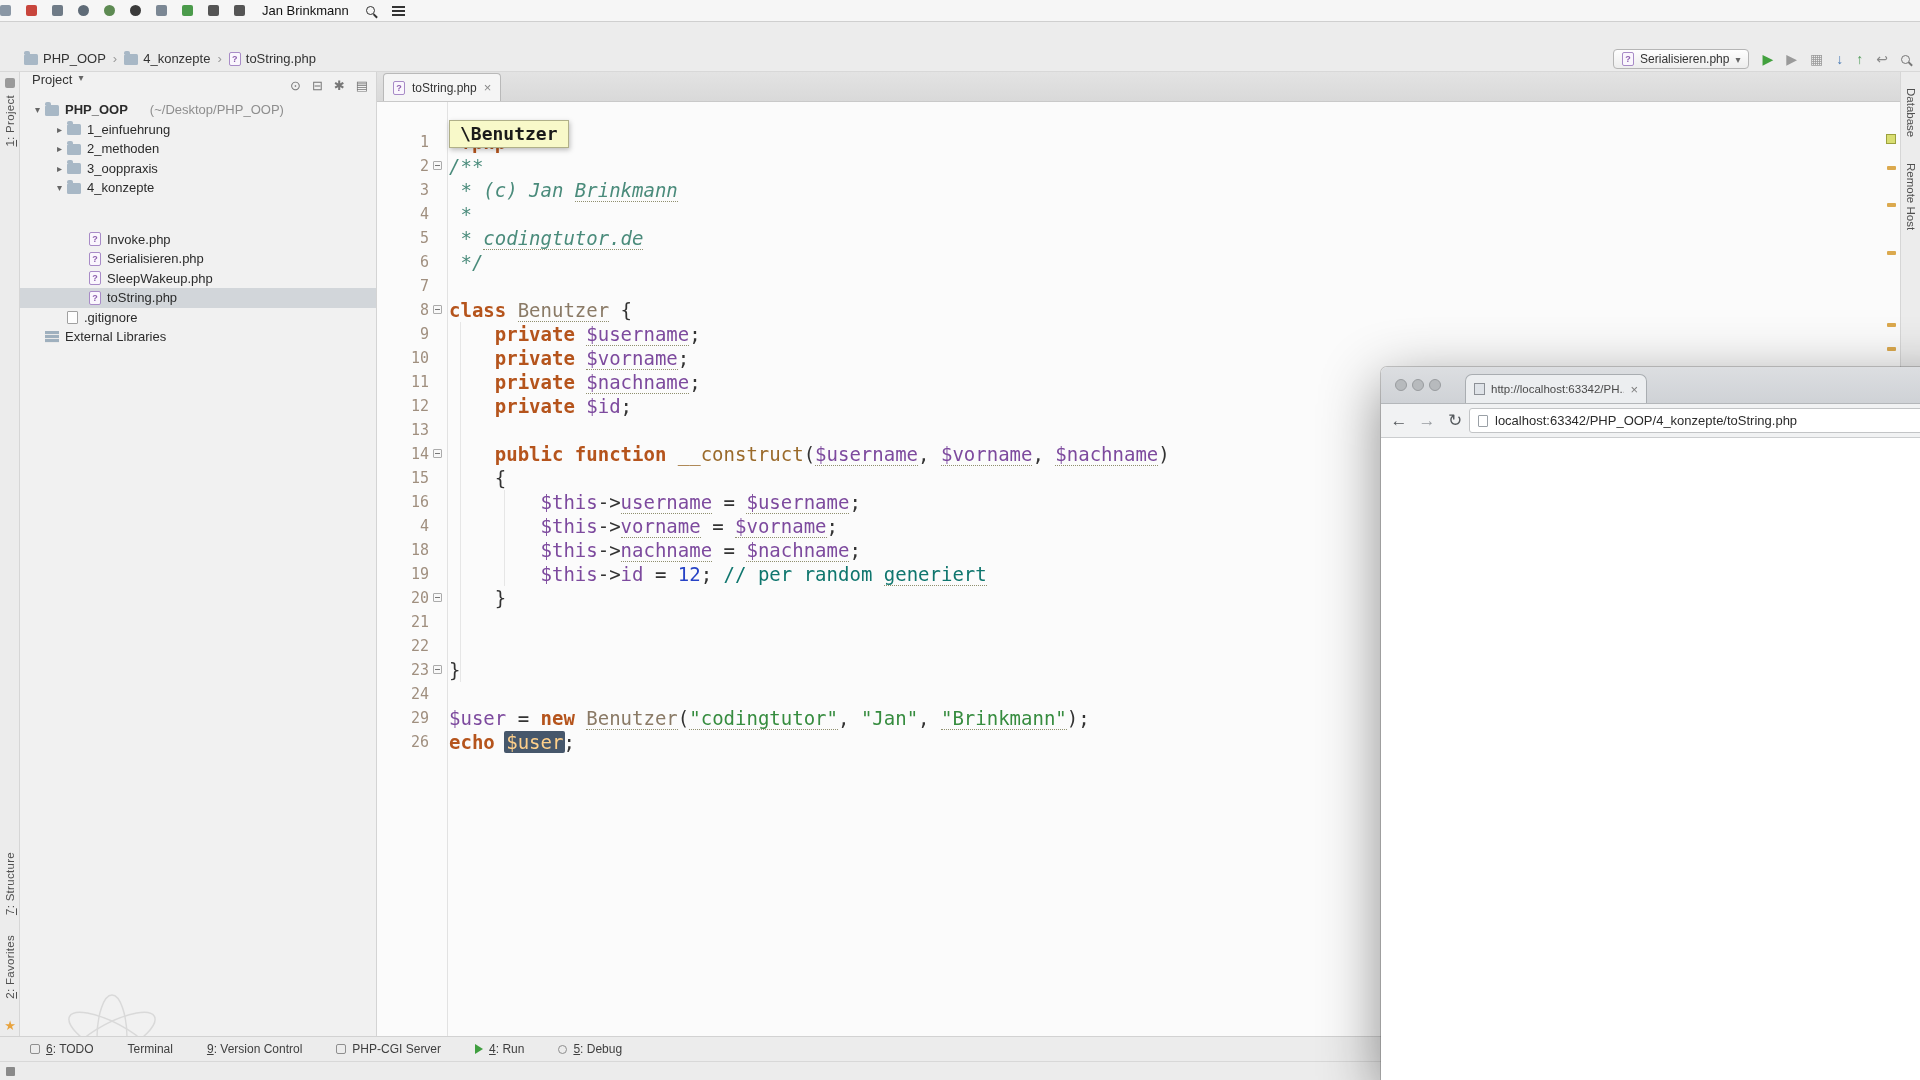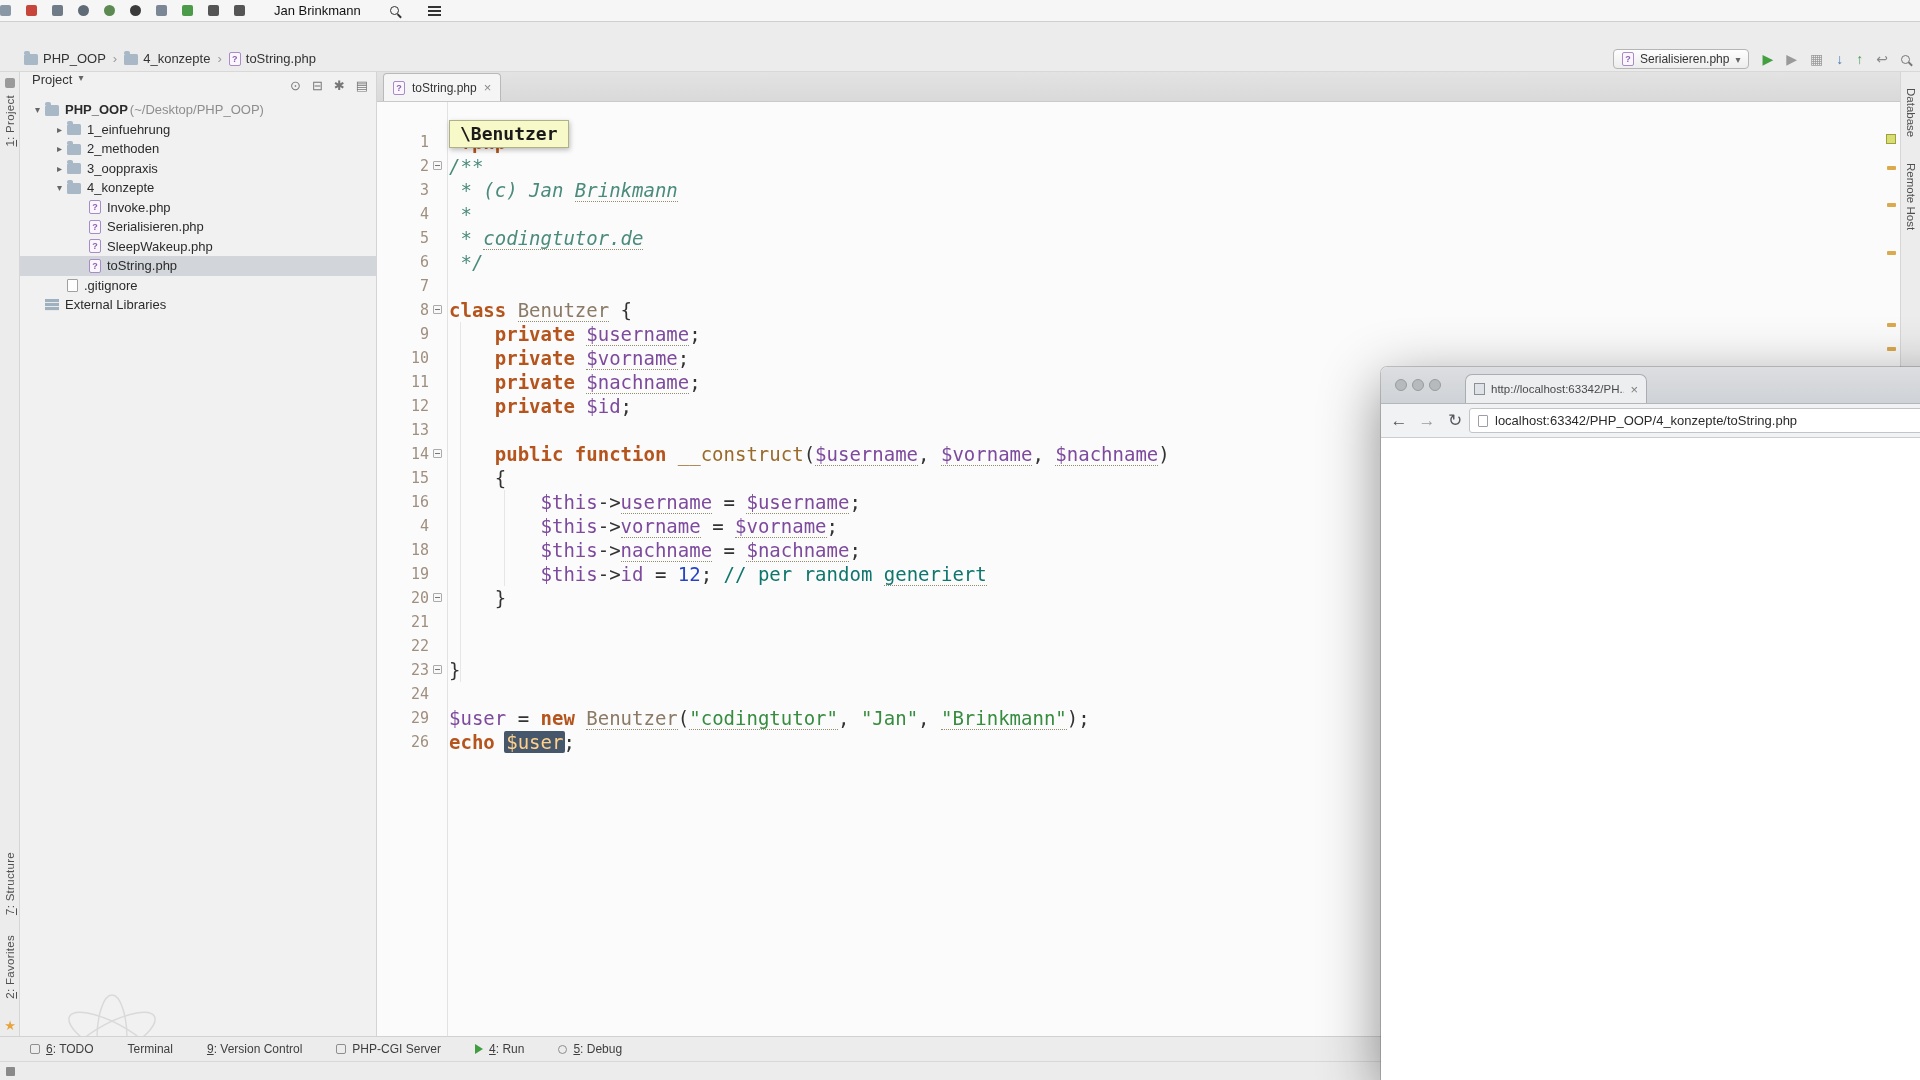--- a/index.html
+++ b/index.html
@@ -4,21 +4,21 @@
 <style>
   *{box-sizing:border-box}
   html,body{margin:0;padding:0;background:#555}
   #screen{position:relative;width:1920px;height:1080px;overflow:hidden;background:#ececec;font-family:"Liberation Sans",sans-serif}
 
   
   .menubar{position:absolute;left:0;top:0;width:1920px;height:22px;background:#f6f6f6;border-bottom:1px solid #cfcfcf;display:flex;align-items:center;justify-content:space-between;font-size:13px;color:#151515;z-index:60}
   .mb-left{display:flex;align-items:center;gap:22px;padding-left:16px}
   .mb-item{cursor:default}
   .mb-item.app{font-weight:bold}
-  .mb-right{display:flex;align-items:center;gap:29px;padding-right:14px}
+  .mb-right{display:flex;align-items:center;gap:17px;padding-right:14px}
   .apple{width:12px;height:12px;background:#2f2f2f;border-radius:40% 40% 46% 46%;position:relative;display:inline-block}
   .apple::before{content:"";position:absolute;right:2px;top:-4px;width:4px;height:4px;background:#2f2f2f;border-radius:60% 0 60% 0}
   .mi{width:11px;height:11px;display:inline-block}
   .mi-square{border-radius:2px}
   .mi-circle{border-radius:50%}
   .mb-user{font-size:13px;color:#111}
   .mag{width:9px;height:9px;border:1.5px solid #333;border-radius:50%;position:relative;display:inline-block}
   .mag::after{content:"";position:absolute;width:5px;height:1.5px;background:#333;transform:rotate(45deg);right:-4px;bottom:-2px}
   .notif{position:relative;width:13px;height:10px;display:inline-block}
   .notif::before{content:"";position:absolute;inset:0;background:repeating-linear-gradient(to bottom,#333 0 1.6px,transparent 1.6px 4.2px)}
@@ -53,21 +53,21 @@
   
   .ppanel{position:absolute;left:20px;top:50px;width:357px;height:964px;background:#f1f1f1;border-right:1px solid #d4d4d4}
   .phead{height:26px;display:flex;align-items:flex-start;gap:6px;padding-left:12px;font-size:13px;color:#333}
   .phead .caret{color:#666;font-size:10px}
   .phead-icons{position:absolute;right:8px;top:0;height:26px;display:flex;align-items:center;gap:11px;color:#777;font-size:13px}
   #tree{position:absolute;top:28px;left:0;right:0;font-size:13px;color:#2b2b2b}
   .trow{height:19.5px;display:flex;align-items:center;white-space:nowrap;cursor:default}
   .trow.sel{background:#d2d6da}
   .arrow{width:15px;color:#666;font-size:10px;text-align:center;flex:none}
   .tlabel.b{font-weight:bold}
-  .tsuffix{color:#8e8e8e;margin-left:2px}
+  .tsuffix{color:#8e8e8e;margin-left:22px}
   .ticon{margin-right:6px}
   .folder-icon{display:inline-block;width:14px;height:11px;background:#a8b8c6;border-radius:1.5px;position:relative;flex:none;margin-top:1px}
   .folder-icon::before{content:"";position:absolute;top:-3px;left:0;width:6px;height:3px;background:#a8b8c6;border-radius:2px 2px 0 0}
   .php-icon{display:inline-block;width:12px;height:14px;background:#faf6fd;border:1px solid #a88bc7;border-radius:2px;position:relative;flex:none}
   .php-icon::after{content:"?";position:absolute;inset:0;font-size:9px;color:#8d5fae;text-align:center;line-height:12px;font-weight:bold}
   .file-icon{display:inline-block;width:11px;height:13px;background:#fdfdfd;border:1px solid #a0a0a0;border-radius:1px;flex:none}
   .lib-icon{display:inline-block;width:14px;height:12px;flex:none;background:repeating-linear-gradient(to bottom,#9fb0be 0 3px,#e9e9e9 3px 4px)}
   .doodle{position:absolute;left:22px;top:905px;pointer-events:none}
 
   
@@ -228,21 +228,21 @@
           <div class="trow" style="padding-left: 32px;">
             <span class="arrow">▸</span>
             <span class="ticon folder-icon"></span>
             <span class="tlabel">3_ooppraxis</span>
           </div>
           <div class="trow" style="padding-left: 32px;">
             <span class="arrow">▾</span>
             <span class="ticon folder-icon"></span>
             <span class="tlabel">4_konzepte</span>
           </div>
-          <div class="trow" style="padding-left: 54px;">
+          <div class="trow" style="padding-left: 54px; margin-top: 32px;">
             <span class="arrow"></span>
             <span class="ticon php-icon"></span>
             <span class="tlabel">Invoke.php</span>
           </div>
           <div class="trow" style="padding-left: 54px;">
             <span class="arrow"></span>
             <span class="ticon php-icon"></span>
             <span class="tlabel">Serialisieren.php</span>
           </div>
           <div class="trow" style="padding-left: 54px;">

